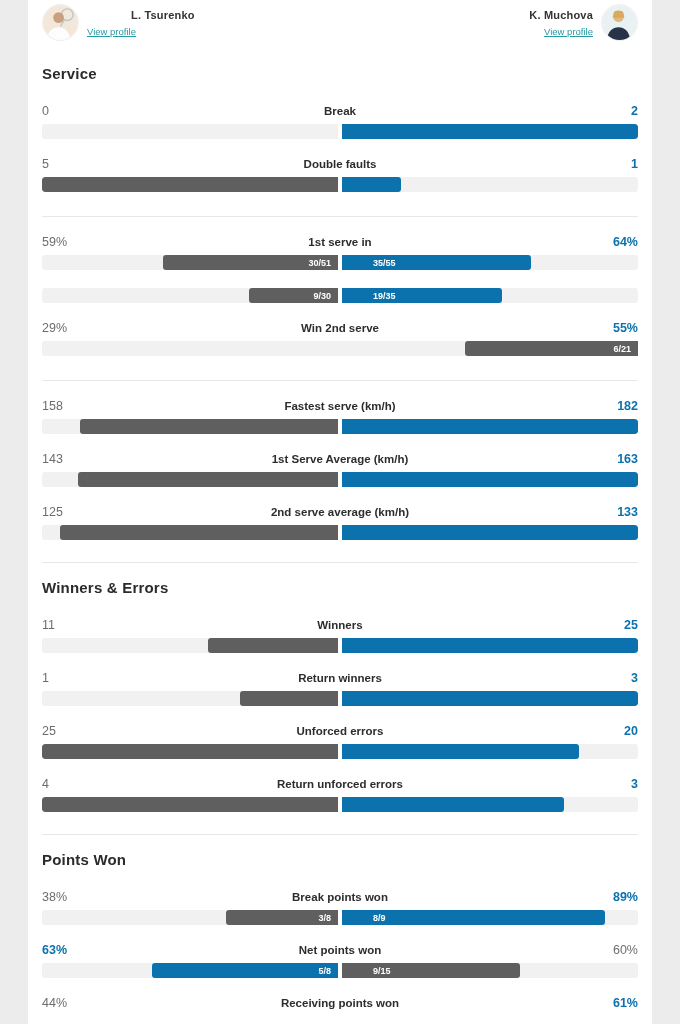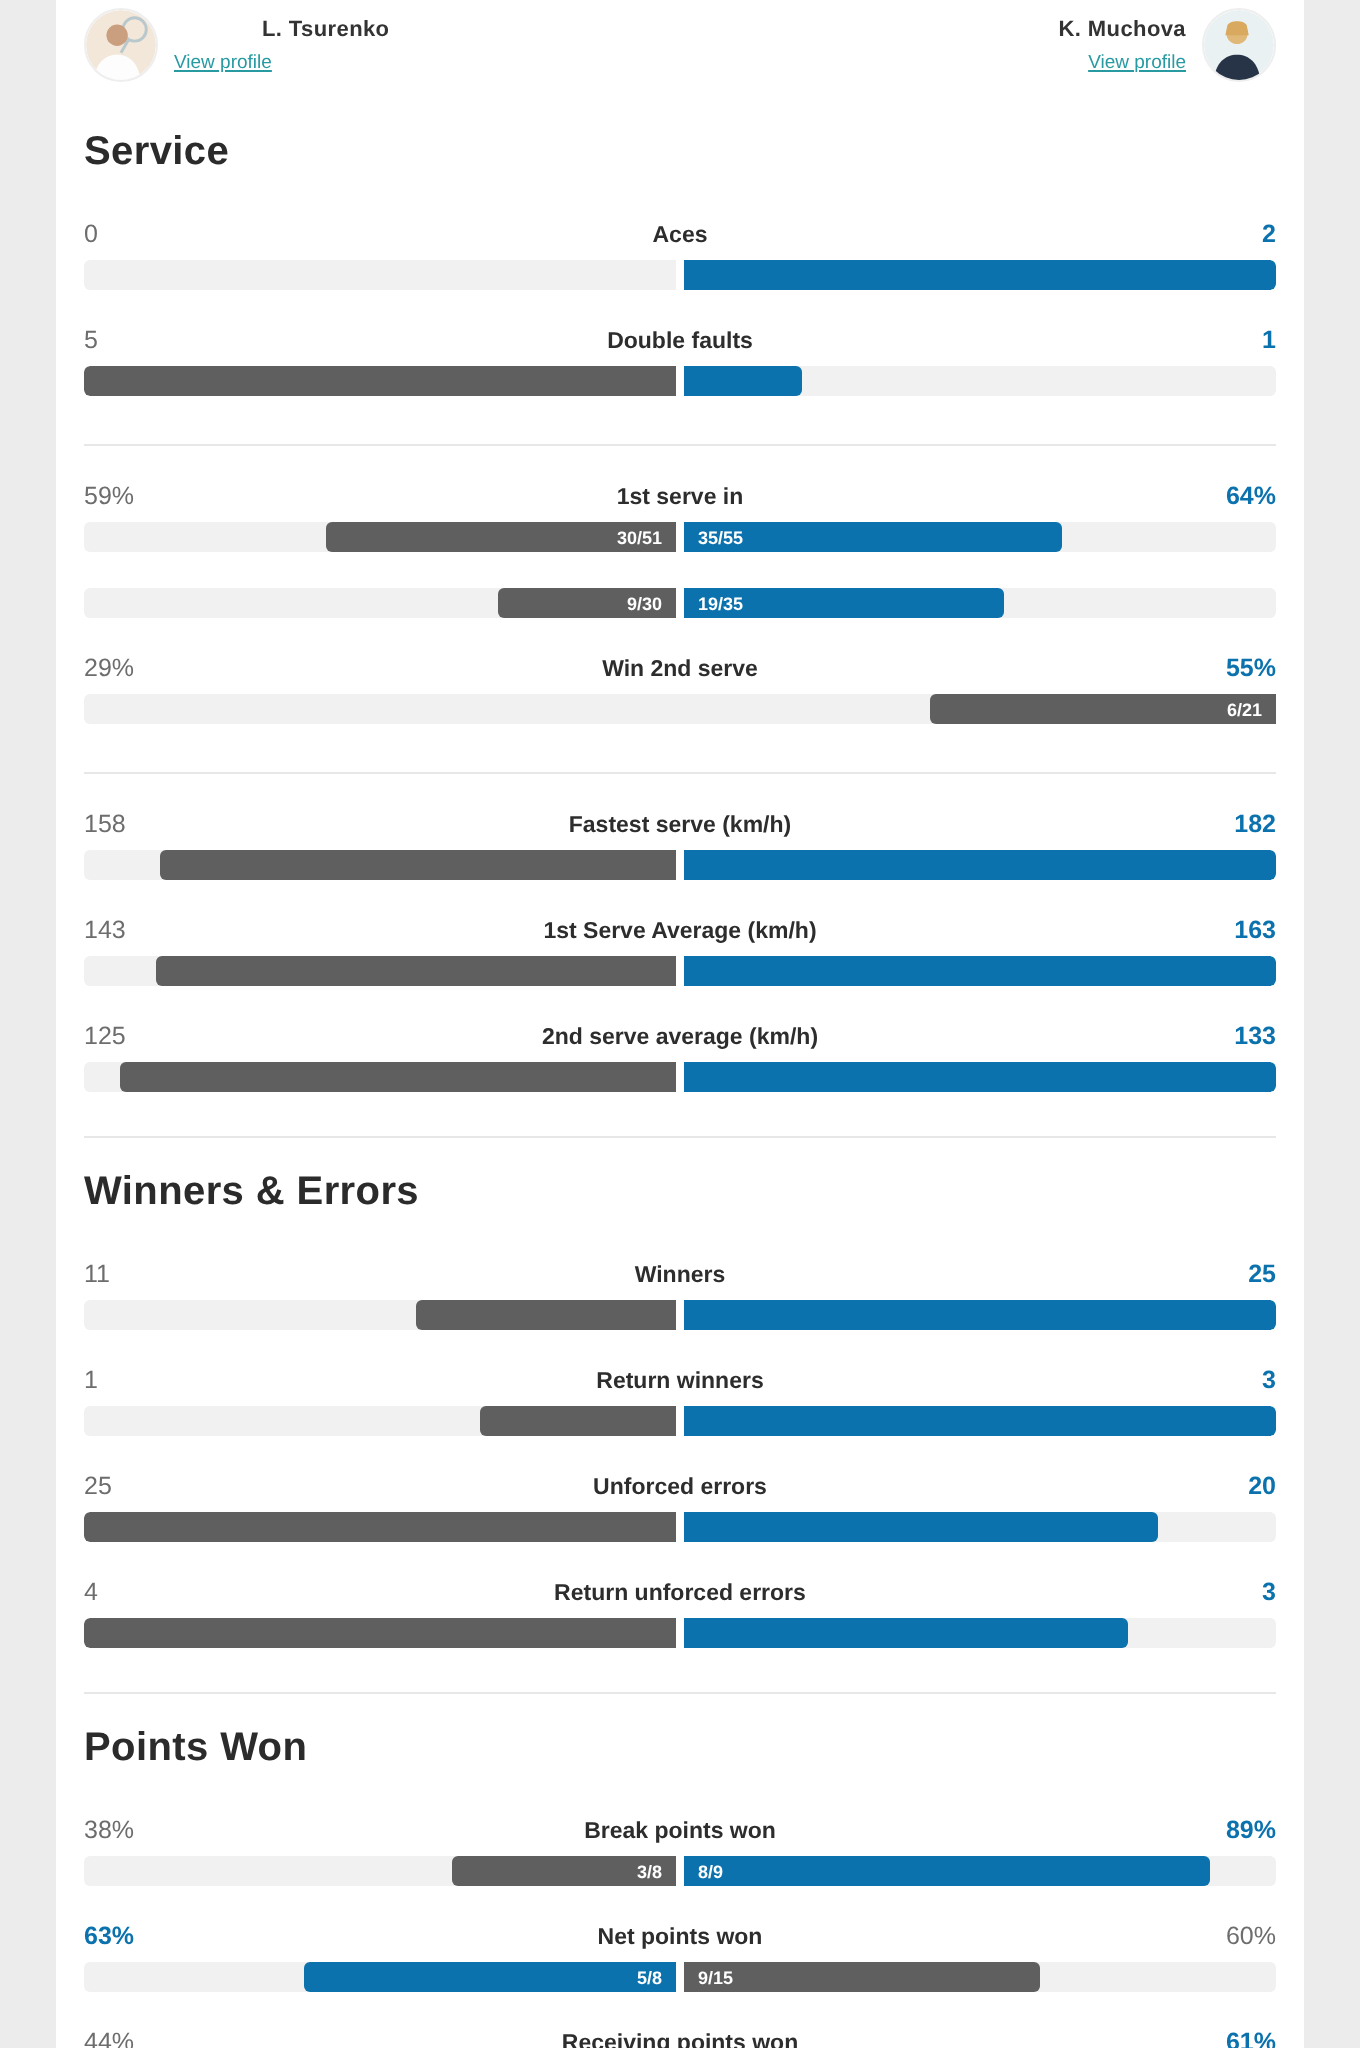--- a/index.html
+++ b/index.html
@@ -25,37 +25,37 @@
   }
   .avatar svg{display:block; width:100%; height:100%;}
   .pinfo{padding-top:5px;}
   .pinfo.rt{text-align:right;}
   .pname{font-size:11px; font-weight:700; color:#333; letter-spacing:.2px;padding-left:44px;}
   .plink{
     display:inline-block; margin-top:4px; font-size:9.5px; color:var(--link);
     text-decoration:underline; cursor:pointer;
   }
   
-  .section-title{font-size:20px; font-weight:700; color:var(--dark); margin:14px 0 22px 0; letter-spacing:.2px;}
+  .section-title{font-size:15px; font-weight:700; color:var(--dark); margin:14px 0 22px 0; letter-spacing:.2px;}
   .section + .section{margin-top:22px; border-top:1px solid var(--divider); padding-top:2px;}
   .group + .group{border-top:1px solid var(--divider); margin-top:24px; padding-top:18px;}
   
   .stat-row + .stat-row{margin-top:18px;}
   .row-top{display:flex; align-items:baseline; margin-bottom:6px;}
   .val{flex:0 0 70px; font-size:12.5px;}
   .val.left{text-align:left;}
   .val.right{text-align:right;}
   .val.lose{color:var(--text-gray); font-weight:400;}
   .val.win{color:var(--blue); font-weight:700;}
   .stat-label{flex:1; text-align:center; font-size:11.5px; font-weight:700; color:#2d2d2d;}
   .bar{display:flex; gap:4px; height:15px;}
   .half{flex:1; background:var(--track); position:relative; overflow:hidden;}
   .half.lhalf{border-radius:3px 0 0 3px;}
   .half.rhalf{border-radius:0 3px 3px 0;}
-  .fill{height:100%; display:flex; align-items:center;}
+  .fill{height:100%; display:flex; align-items:center;padding-left:24px;}
   .lfill{margin-left:auto; justify-content:flex-end; border-radius:3px 0 0 3px;}
   .rfill{margin-right:auto; justify-content:flex-start; border-radius:0 3px 3px 0;}
   .fill.blue{background:var(--blue);}
   .fill.gray{background:var(--bar-gray);}
   .frac{font-size:9px; font-weight:700; color:#fff; padding:0 7px; white-space:nowrap;}
 </style>
 </head>
 <body>
 
 <div class="card">
@@ -93,21 +93,21 @@
   </div>
 
   <div id="sections">
   <section class="section">
     <h2 class="section-title">Service</h2>
     <div class="groups">
           <div class="group">
   <div class="stat-row">
     <div class="row-top">
       <span class="val left lose">0</span>
-      <span class="stat-label">Aces</span>
+      <span class="stat-label">Break</span>
       <span class="val right win">2</span>
     </div>
     <div class="bar">
       <div class="half lhalf">
         
       </div>
       <div class="half rhalf">
         <div class="fill rfill blue" style="width: 100%;">
           
         </div>

